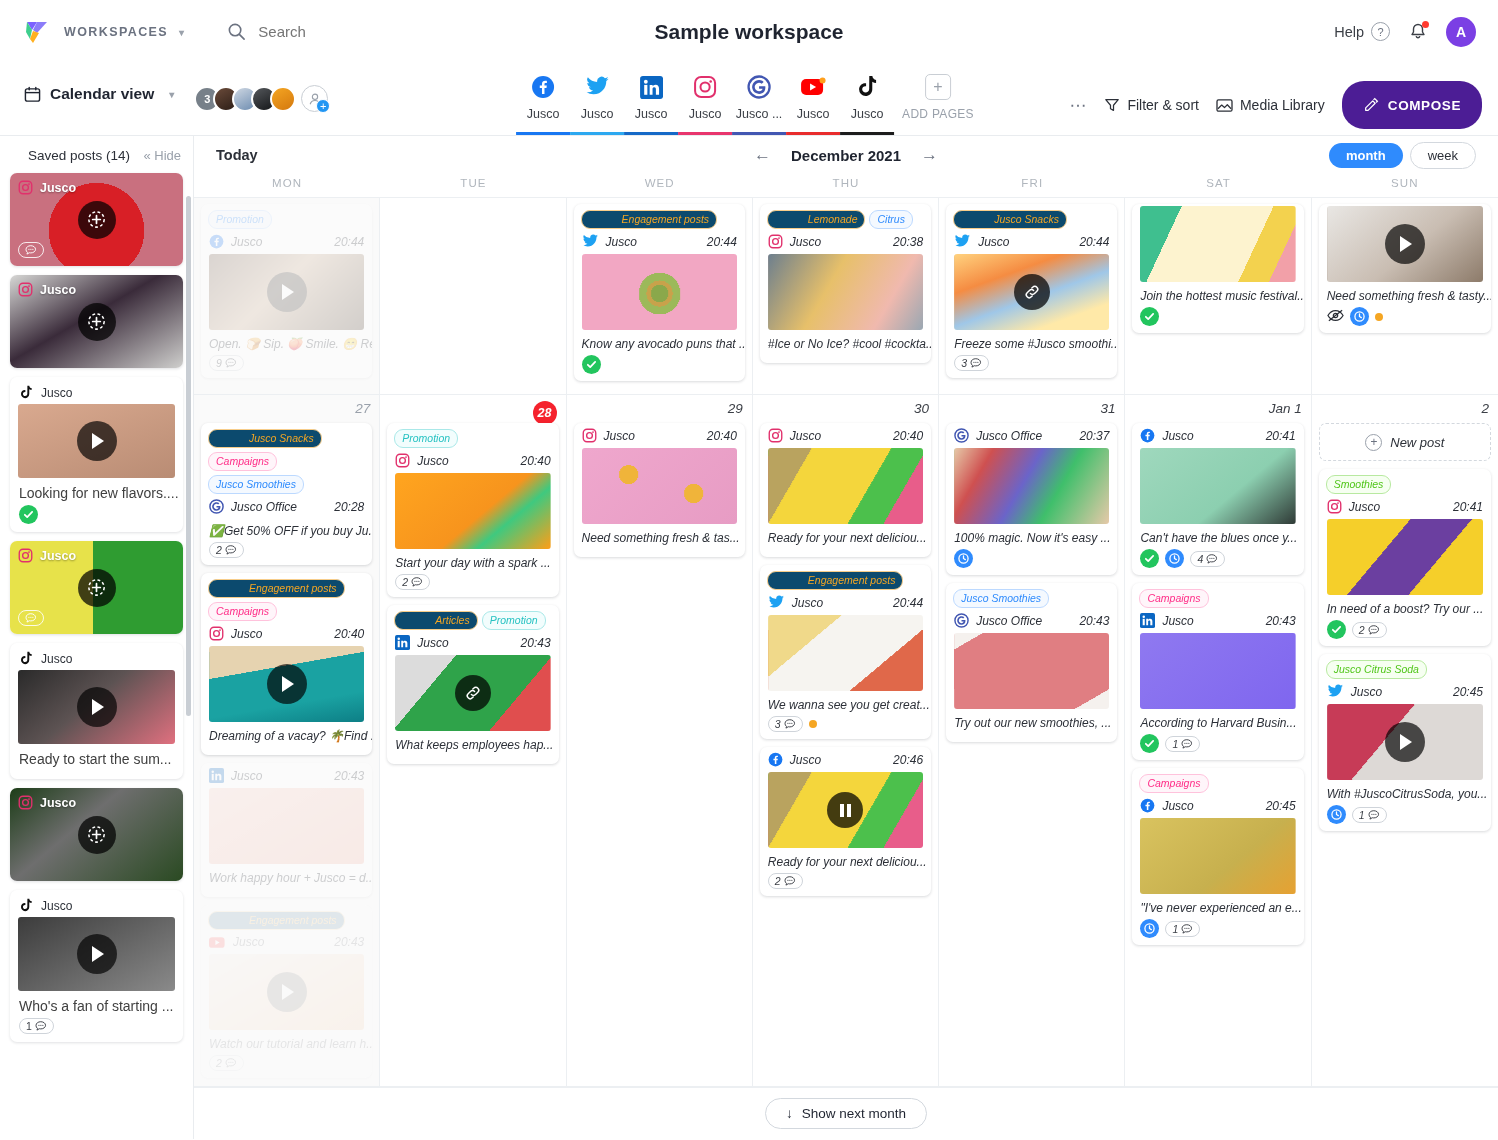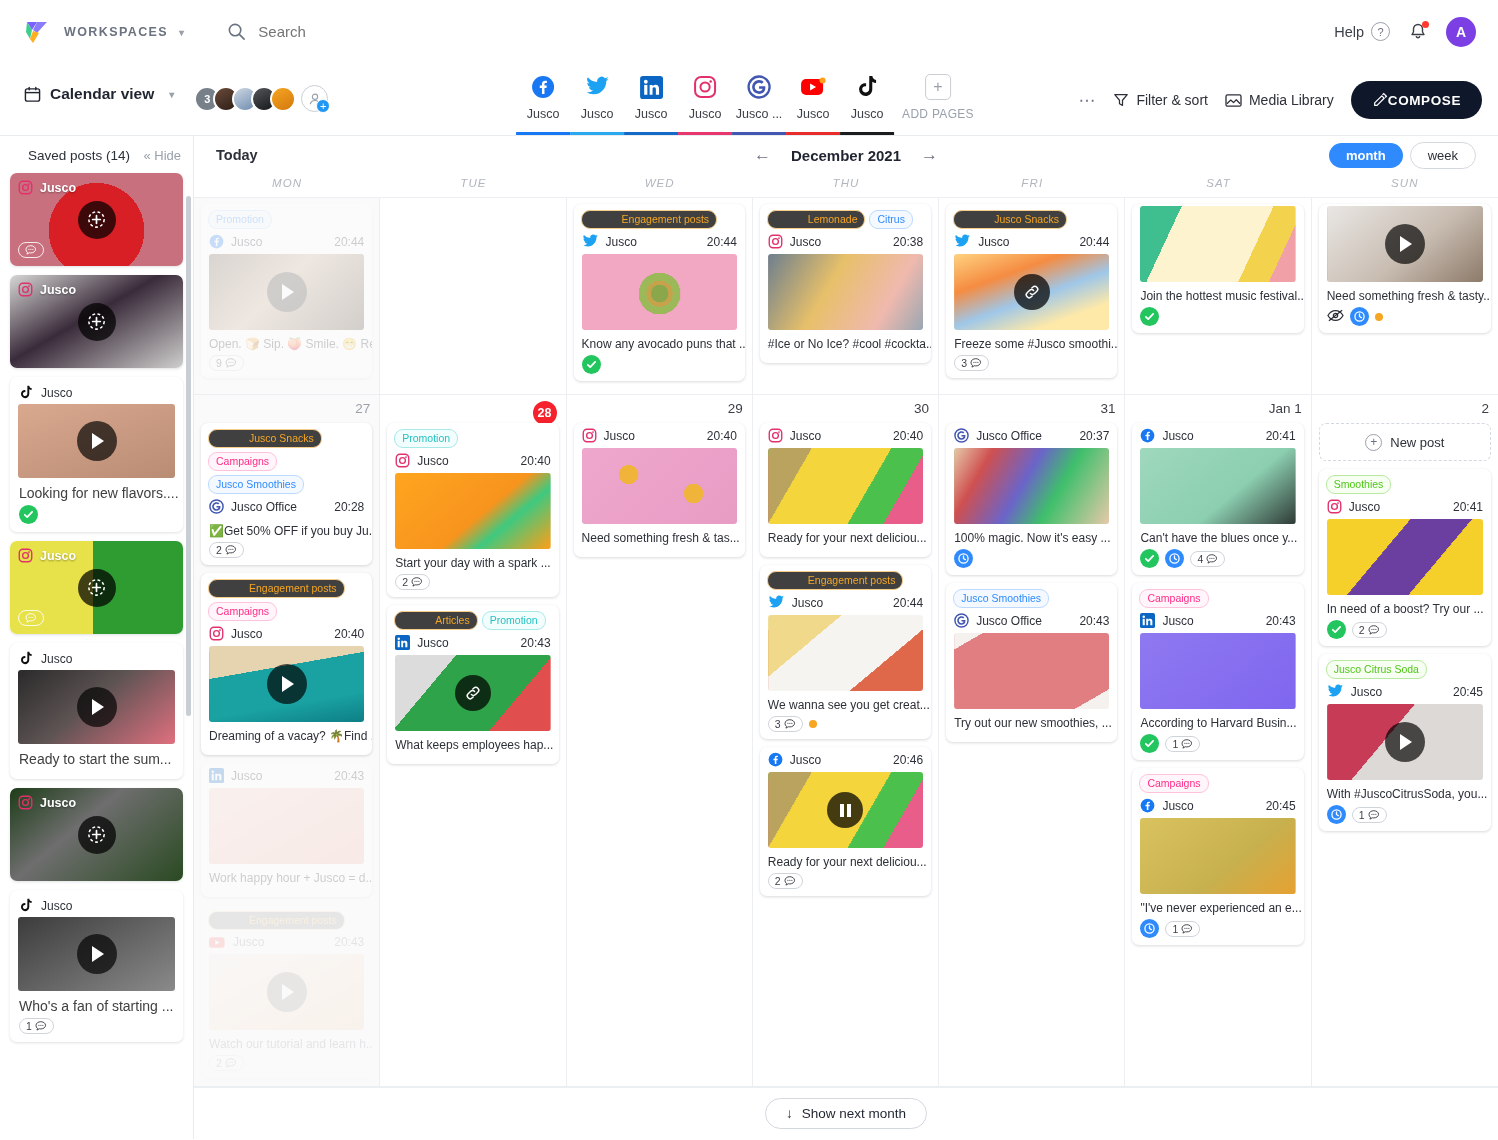--- a/index.html
+++ b/index.html
@@ -41,21 +41,21 @@
   .page .pico{height:28px; display:flex;align-items:center;justify-content:center;}
   .page .plbl{ font-size:12.5px; color:#3b3f46; margin-top:6px;}
   .page .ubar{ position:absolute; bottom:0; left:0; right:0; height:3px;}
   .addpages .plbl{ color:#9aa1ab; font-size:12px; letter-spacing:.3px; white-space:nowrap;}
   .addpages{width:auto; padding:10px 8px 0;}
   .addbox{ width:26px;height:26px;border:1.5px solid #c9ced4;border-radius:5px;color:#9aa1ab;display:flex;align-items:center;justify-content:center;font-size:16px;}
 
   .barright{ margin-left:auto; display:flex; align-items:center; gap:17px; margin-top:18px;}
   .dots{ color:#6b7280; font-size:17px; letter-spacing:1px;}
   .tool{ display:flex;align-items:center;gap:7px; font-size:14px; color:#2c3038; cursor:pointer;}
-  .compose{ background:#0f172a; color:#fff; border:none; border-radius:22px; height:38px; padding:0 21px; font-size:13.5px; font-weight:700; letter-spacing:.6px; display:flex;align-items:center;cursor:pointer; font-family:inherit;}
+  .compose{ background:#4c1d95; color:#fff; border:none; border-radius:22px; height:48px; padding:0 21px; font-size:13.5px; font-weight:700; letter-spacing:.6px; display:flex;align-items:center;gap:9px; cursor:pointer; font-family:inherit;}
 
   
   .body{ display:flex; height:calc(1140px - 63px - 74px); }
 
   
   .sidebar{ width:194px; flex:none; border-right:1px solid #e9ecef; position:relative; overflow:hidden; background:#fff;}
   .sb-head{ display:flex; align-items:center; padding:12px 12px 10px 28px;}
   .sb-title{ font-size:13.5px; font-weight:400; color:#2c3038;}
   .sb-hide{ margin-left:auto; font-size:13px; color:#9aa1ab; cursor:pointer;}
   .sb-list{ padding:0 10px; display:flex; flex-direction:column; gap:9px;}
@@ -79,41 +79,41 @@
   .today{ font-size:14.5px; color:#2c3038;font-weight:bold;}
   .monthnav{ position:absolute; left:0; right:0; display:flex; align-items:center; justify-content:center; gap:20px; pointer-events:none;}
   .monthnav .arrow{ color:#6b7280; font-size:17px; pointer-events:auto; cursor:pointer;}
   .mlabel{ font-size:15px; font-weight:600;}
   .mw-toggle{ margin-left:auto; display:flex; align-items:center; gap:7px;}
   .pill{ border-radius:15px; padding:5px 17px; font-size:13px; cursor:pointer;}
   .pill.active{ background:#2f8bfd; color:#fff; font-weight:600;}
   .pill.idle{ border:1px solid #d3d8de; color:#2c3038;text-align:center;}
 
   .dow{ display:grid; grid-template-columns:repeat(7,1fr); border-bottom:1px solid #eceff2;}
-  .dow div{ text-align:center; font-size:11.5px; letter-spacing:1.1px; color:#b0b6bd; padding:3px 0 8px;font-style:italic;}
-
-  .weeks{ flex:1; overflow:hidden; display:flex; flex-direction:column;}
+  .dow div{ text-align:center; font-size:11.5px; letter-spacing:1.1px; color:#b0b6bd; padding:3px 0 8px;}
+
+  .weeks{ flex:1; overflow:hidden; display:flex; flex-direction:column;font-style:italic;}
   .week{ display:grid; grid-template-columns:repeat(7,1fr); border-bottom:1px solid #eceff2;}
   .week.w1{ height:204px;}
   .week.w2{ flex:1;}
   .cell{ border-right:1px solid #eceff2; padding:6px 7px 8px; position:relative; overflow:hidden;}
   .cell:last-child{border-right:none;}
   .cell.out{ background:#fafafa;}
   .daynum{ text-align:right; font-size:13.5px; color:#3b3f46; height:22px; padding-right:2px;}
   .daynum.out{ color:#9aa1ab;}
   .daynum .todaybadge{ display:inline-flex; width:24px;height:24px;border-radius:50%;background:#f5222d;color:#fff;align-items:center;justify-content:center; font-size:12.5px; font-weight:600;}
   .stack{ display:flex; flex-direction:column; gap:8px;}
 
   
   .pc{ background:#fff; border-radius:7px; box-shadow:0 1px 3px rgba(16,24,40,.16); overflow:hidden;}
   .pc.faded{ opacity:.22;}
   .pc.faded2{ opacity:.10;}
   .tags{ display:flex; flex-wrap:wrap; gap:4px; padding:6px 7px 0;}
   .tag{ font-size:10.5px; padding:1px 7px; border-radius:9px; border:1px solid; line-height:15px; white-space:nowrap;}
-  .t-orange{ color:#f5a623; border-color:#f7cd8a; background:#404040;padding-left:40px;}
+  .t-orange{ color:#f5a623; border-color:#f7cd8a; background:#0c4a6e;padding-left:40px;}
   .t-pink{ color:#ff2d87; border-color:#ffc2dc; background:#fff5fa;}
   .t-blue{ color:#2f8bfd; border-color:#bcd9ff; background:#f4f9ff;}
   .t-teal{ color:#27c2c2; border-color:#a9e8e8; background:#f2fdfd;}
   .t-green{ color:#51c61a; border-color:#b8e9a0; background:#f6fff1;}
   .pc-head{ display:flex; align-items:center; padding:5px 8px 3px; gap:7px;}
   .pc-name{ font-size:12px; color:#2c3038;}
   .pc-time{ margin-left:auto; font-size:12px; color:#2c3038;}
   .pc-media{ height:76px; background-size:cover; background-position:center; position:relative; margin:2px 0 0;}
   .pc-cap{ font-size:12px; color:#2c3038; padding:7px 8px 4px; white-space:nowrap; overflow:hidden;}
   .pc-foot{ padding:0 8px 7px; display:flex; align-items:center; gap:6px; min-height:8px;}
@@ -145,20 +145,21 @@
     <span>WORKSPACES</span>
     <span class="chev">▾</span>
   </div>
   <div class="search-wrap">
     <svg class="ico" width="19" height="19" viewBox="0 0 20 20">
       <circle cx="8.5" cy="8.5" r="6" fill="none" stroke="#6b7280" stroke-width="1.7"></circle>
       <line x1="13" y1="13" x2="18" y2="18" stroke="#6b7280" stroke-width="1.7" stroke-linecap="round"></line>
     </svg>
     <input class="search-input" placeholder="Search" style="">
   </div>
+  <div class="app-title">Sample workspace</div>
   <div class="topright">
     <div class="help">
       <span>Help</span>
       <span class="circle-q">?</span>
     </div>
     <div class="bell">
       <svg width="20" height="20" viewBox="0 0 20 20">
         <path d="M10 2.5a4.5 4.5 0 0 0-4.5 4.5v3L4 12.5h12L14.5 10V7A4.5 4.5 0 0 0 10 2.5z" fill="none" stroke="#3b3f46" stroke-width="1.4" stroke-linejoin="round"></path>
         <path d="M8.3 14.6a1.8 1.8 0 0 0 3.4 0" fill="none" stroke="#3b3f46" stroke-width="1.4" stroke-linecap="round"></path>
       </svg>

